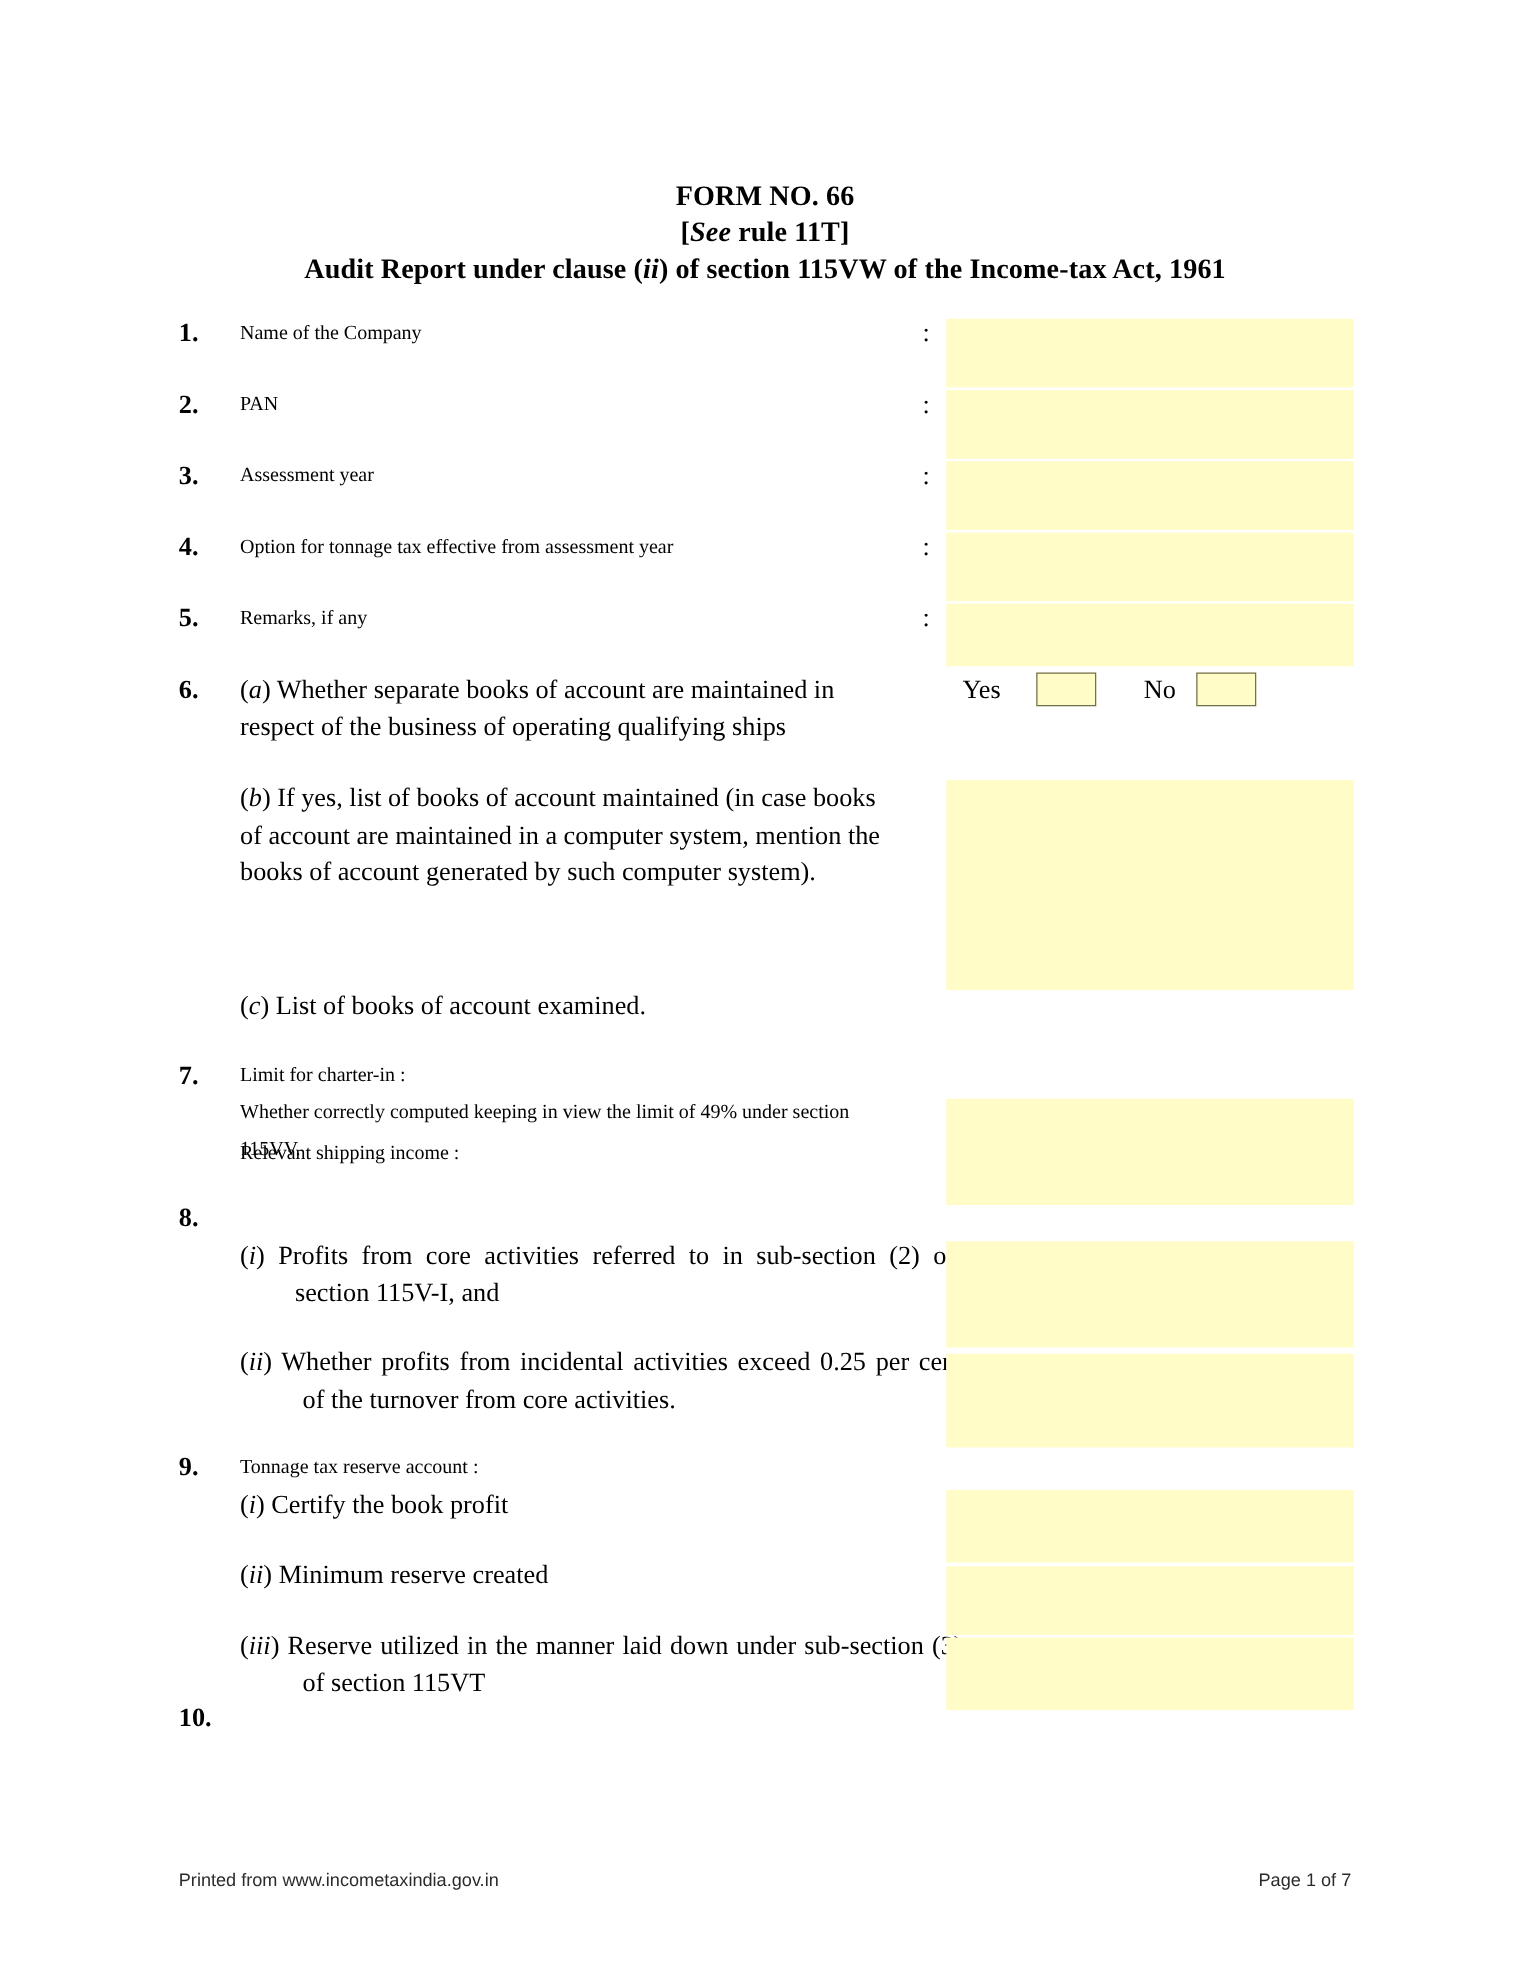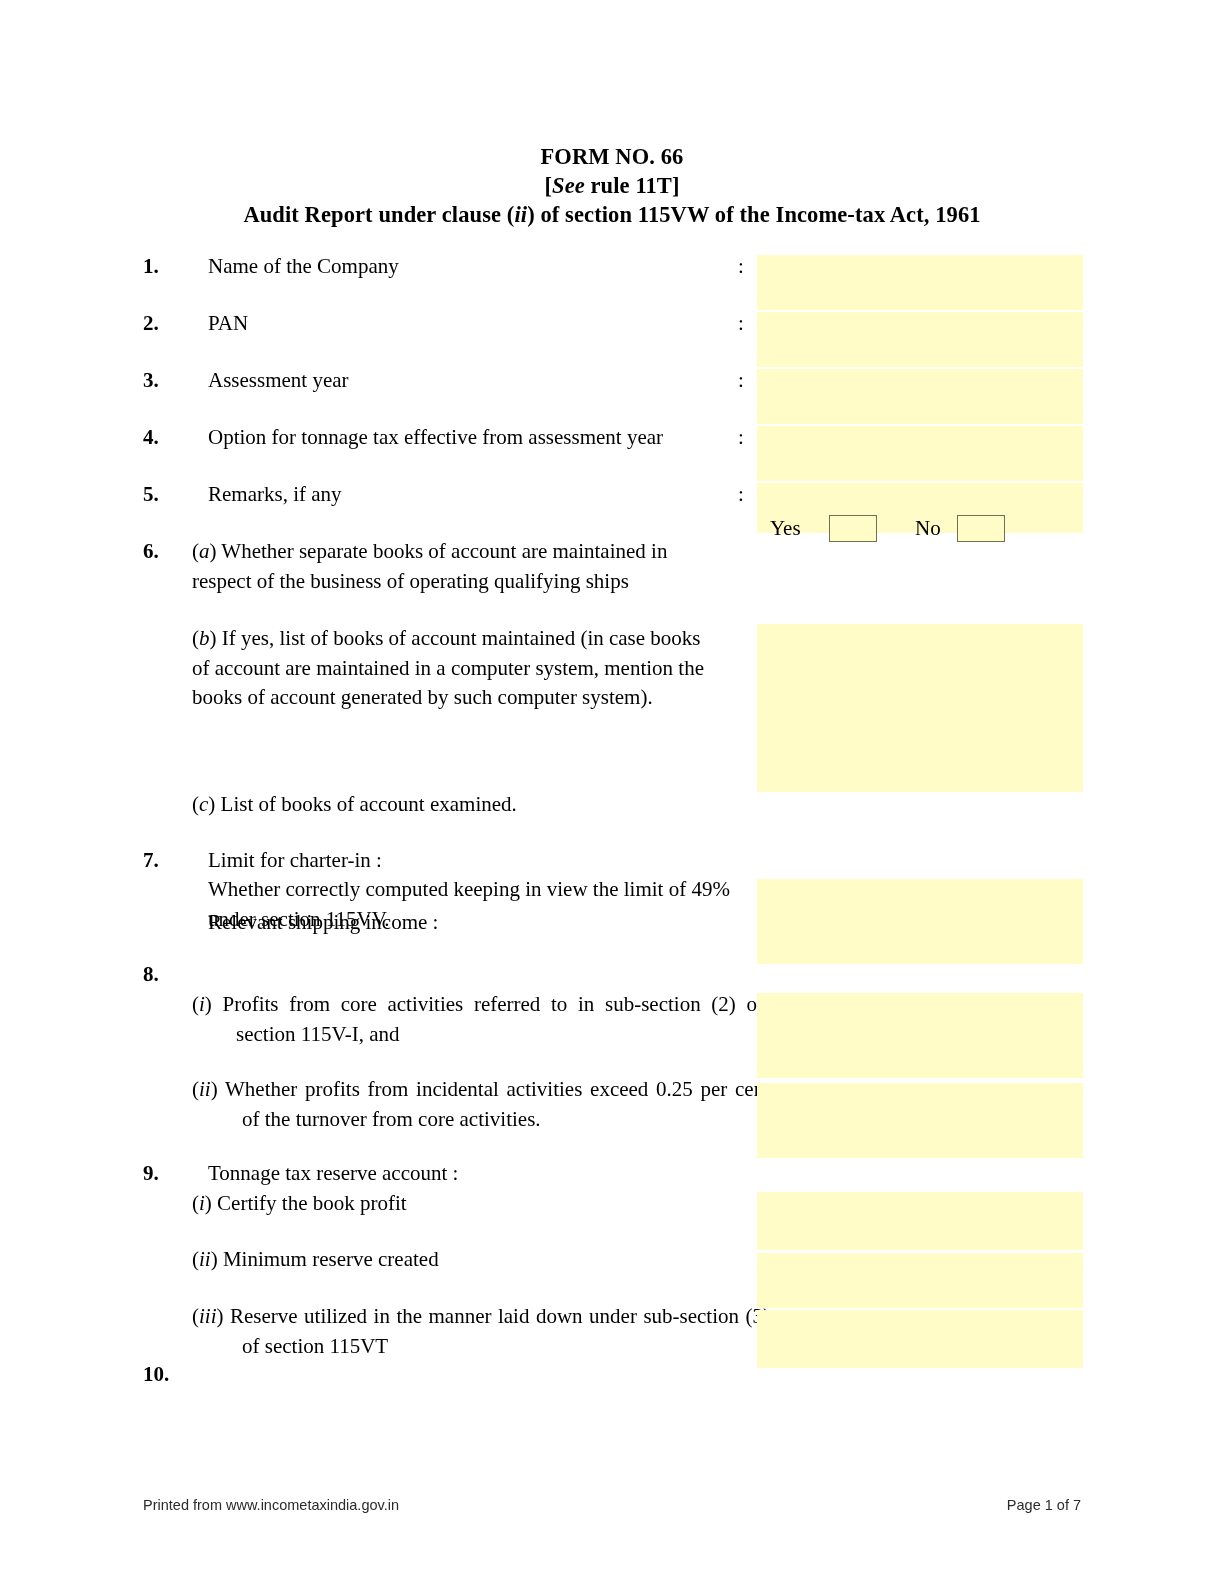--- a/index.html
+++ b/index.html
@@ -53,24 +53,23 @@
     font-weight: bold;
     font-size: 21px;
     line-height: 29px;
     width: 48px;
     text-align: left;
   }
 
   .label {
     position: absolute;
     left: 192px;
-    font-size: 21px;
+    font-size: 16px;
     line-height: 29.5px;
     width: 528px;
-    margin-left: 16px;
   }
 
   .sub {
     position: absolute;
     left: 192px;
     font-size: 21px;
     line-height: 29.5px;
     width: 528px;
   }
   .sub.hang {
@@ -99,21 +98,21 @@
     position: absolute;
     left: 757px;
     width: 326px;
     background: #fffcc7;
   }
 
   
   .yn-wrap {
     position: absolute;
     left: 757px;
-    top: 513px;
+    top: 536px;
     width: 326px;
     height: 34px;
   }
   .yn-label {
     position: absolute;
     font-size: 21px;
     line-height: 30px;
     top: 0;
   }
   .yn-label.yes { left: 13px; }

